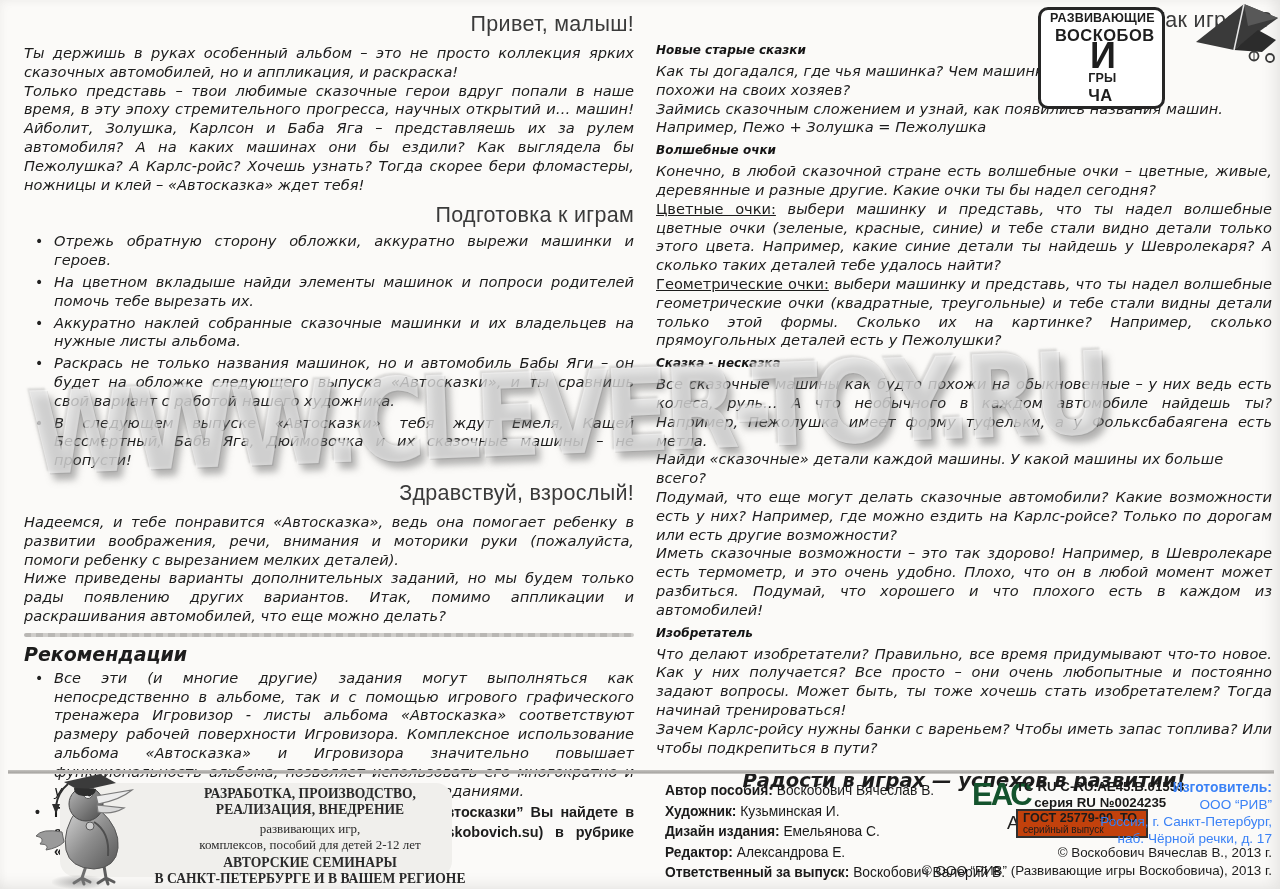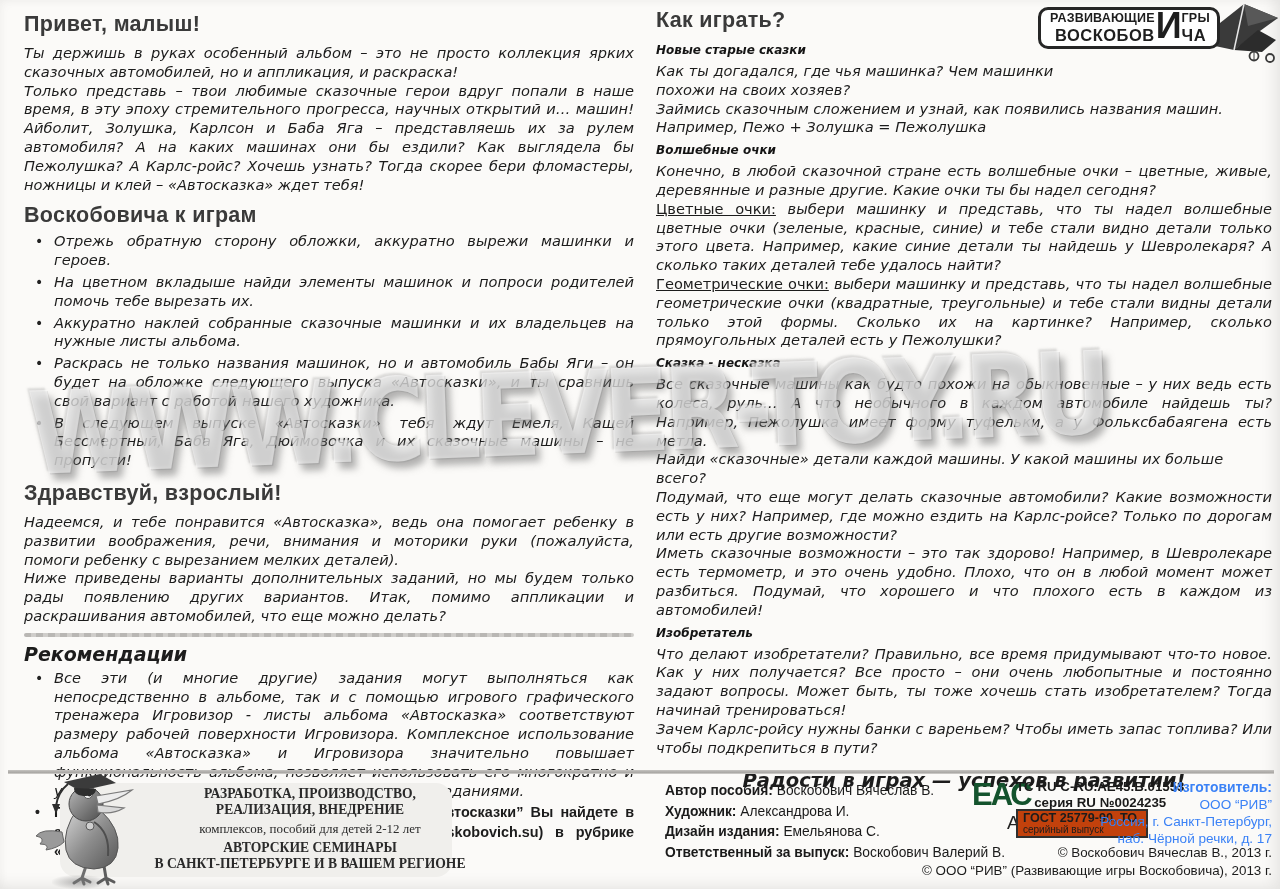--- a/index.html
+++ b/index.html
@@ -3,21 +3,21 @@
 <meta charset="utf-8">
 <style>
   html,body { margin:0; padding:0; background:#d9d7d3; }
   .page {
     position:relative; width:1280px; height:889px; background:#fbfaf8;
     overflow:hidden; color:#1c1c1c;
     box-shadow: inset -7px -5px 14px rgba(0,0,0,0.07), inset 2px 2px 10px rgba(0,0,0,0.03);
     font-family:"DejaVu Sans", sans-serif;
   }
   
-  .h-main { font-family:"Liberation Sans",sans-serif; font-weight:700; font-size:21.5px; letter-spacing:.3px; color:#3a3a3a; margin:0 0 7px 0; }
+  .h-main { font-family:"Liberation Sans",sans-serif; font-weight:400; font-size:21.5px; letter-spacing:.3px; color:#3a3a3a; margin:0 0 7px 0;text-align:right; }
   .bd { font-style:italic; font-size:14.6px; line-height:18.8px; text-align:justify; margin:0; }
   .bd-nj { font-style:italic; font-size:14.6px; line-height:18.8px; margin:0; }
   .h-sub { font-weight:700; font-style:italic; font-size:12px; line-height:21px; margin:3px 0 1px 0; color:#141414; }
   .h-rec { font-weight:700; font-style:italic; font-size:19px; margin:6px 0 4px 0; }
   .lead { font-style:normal; text-decoration:underline; }
   ul.blist { list-style:none; margin:2px 0 0 0; padding:0 0 0 30px; }
   ul.blist li { position:relative; margin-bottom:3px; }
   ul.blist li::before { content:"•"; position:absolute; left:-19px; top:0; font-size:14px; color:#222; }
   .bold-note { font-style:normal; font-weight:700; font-family:"Liberation Sans",sans-serif; font-size:14.4px; line-height:19.4px; text-align:justify; }
   
@@ -34,21 +34,21 @@
     position:absolute; left:28px; top:378px; z-index:30; pointer-events:none;
     font-family:"DejaVu Sans",sans-serif; font-weight:800; font-size:97px; letter-spacing:-6px;
     transform: rotate(-2.2deg) scaleY(1.18); transform-origin:left center;
     color: rgba(252,252,252,0.55);
     text-shadow: 5px 6px 7px rgba(105,105,105,0.5), -2px -2px 2px rgba(135,135,135,0.28), 1px 1px 0 rgba(175,175,175,0.3);
     white-space:nowrap;
   }
   
   .logo-box { position:absolute; left:1038px; top:7px; display:flex; align-items:center;
     border:3px solid #262626; border-radius:10px; background:#fff; padding:2px 7px 3px 9px;
-    font-family:"Liberation Sans",sans-serif; color:#1e1e1e; z-index:10; }
+    font-family:"Liberation Sans",sans-serif; color:#1e1e1e; z-index:10;flex-direction:column; }
   .logo-col { display:flex; flex-direction:column; line-height:1; }
   .logo-col.left { text-align:right; align-items:flex-end; }
   .logo-small { font-size:12.5px; font-weight:800; letter-spacing:.2px; }
   .logo-large { font-size:16.5px; font-weight:800; letter-spacing:.5px; margin-top:2px; }
   .logo-bigi  { font-size:36px; font-weight:900; margin:-3px 0 0 1px; line-height:.9; }
   .logo-plane { position:absolute; left:1192px; top:0px; z-index:9; }
   
   .promo-box { position:absolute; left:60px; top:783px; width:392px; height:94px;
     background:#f0efec; border-radius:16px; }
   .promo-text { position:absolute; left:150px; top:786px; width:320px; text-align:center;
@@ -87,21 +87,21 @@
   <div class="watermark">WWW.CLEVER-TOY.RU</div>
 
   <div class="col-left">
     <div>
       <h1 class="h-main">Привет, малыш!</h1>
       <p class="bd">Ты держишь в руках особенный альбом – это не просто коллекция ярких сказочных автомобилей, но и аппликация, и раскраска!</p>
       <p class="bd">Только представь – твои любимые сказочные герои вдруг попали в наше время, в эту эпоху стремительного прогресса, научных открытий и…  машин!  Айболит, Золушка, Карлсон и Баба Яга – представляешь их за рулем автомобиля? А на каких машинах они бы ездили?  Как выглядела бы Пежолушка? А Карлс-ройс? Хочешь узнать? Тогда скорее бери фломастеры, ножницы и клей – «Автосказка» ждет тебя!</p>
     </div>
 
     <div style="margin-top:9px;">
-      <h1 class="h-main" style="margin-bottom:4px;">Воскобовича к играм</h1>
+      <h1 class="h-main" style="margin-bottom:4px;">Подготовка к играм</h1>
       <ul class="blist">
         <li class="bd"><span>Отрежь обратную сторону обложки, аккуратно вырежи машинки и героев.</span></li>
         <li class="bd"><span>На цветном вкладыше найди элементы машинок и попроси родителей помочь тебе вырезать их.</span></li>
         <li class="bd"><span>Аккуратно наклей собранные сказочные машинки и их владельцев на нужные листы альбома.</span></li>
         <li class="bd"><span>Раскрась не только названия машинок, но и автомобиль Бабы Яги – он будет на обложке следующего выпуска «Автосказки», и ты сравнишь свой вариант с работой нашего художника.</span></li>
         <li class="bd"><span>В следующем выпуске «Автосказки» тебя ждут Емеля, Кащей Бессмертный, Баба Яга, Дюймовочка и их сказочные машины – не пропусти!</span></li>
       </ul>
     </div>
 
     <div style="margin-top:11px;">
@@ -213,30 +213,32 @@
     <polygon points="40,12 76,4 92,13 56,21" fill="#3b3b3b"></polygon>
     <path d="M50 18 Q50 26 62 26 Q72 26 72 19" fill="#2e2e2e"></path>
     <path d="M44 14 Q34 22 32 36" stroke="#2e2e2e" stroke-width="2" fill="none"></path>
     <polygon points="28,34 36,34 32,44" fill="#2e2e2e"></polygon>
   </svg>
   <div class="promo-box"></div>
   <div class="promo-text">
     <div class="promo-b">РАЗРАБОТКА, ПРОИЗВОДСТВО,</div>
     <div class="promo-b">РЕАЛИЗАЦИЯ, ВНЕДРЕНИЕ</div>
     <div class="promo-gap"></div>
+    <div class="promo-r">развивающих игр,</div>
     <div class="promo-r">комплексов, пособий для детей 2-12 лет</div>
     <div class="promo-gap"></div>
     <div class="promo-b">АВТОРСКИЕ СЕМИНАРЫ</div>
     <div class="promo-b">В САНКТ-ПЕТЕРБУРГЕ И В ВАШЕМ РЕГИОНЕ</div>
   </div>
 
   <div class="credits">
     <div><b>Автор пособия:</b> <span>Воскобович Вячеслав В.</span></div>
-    <div><b>Художник:</b> <span>Александрова И.</span></div>
+    <div><b>Художник:</b> <span>Кузьминская И.</span></div>
     <div><b>Дизайн издания:</b> <span>Емельянова С.</span></div>
+    <div><b>Редактор:</b> <span>Александрова Е.</span></div>
     <div><b>Ответственный за выпуск:</b> <span>Воскобович Валерий В.</span></div>
   </div>
 
   <div class="cert-eac">ЕАС</div>
   <div class="cert-ae">АЕ45</div>
   <div class="cert-tc">
     <div>ТС  RU C-RU.AE45.B.01553</div>
     <div class="c">серия RU №0024235</div>
   </div>
   <div class="gost-box">

